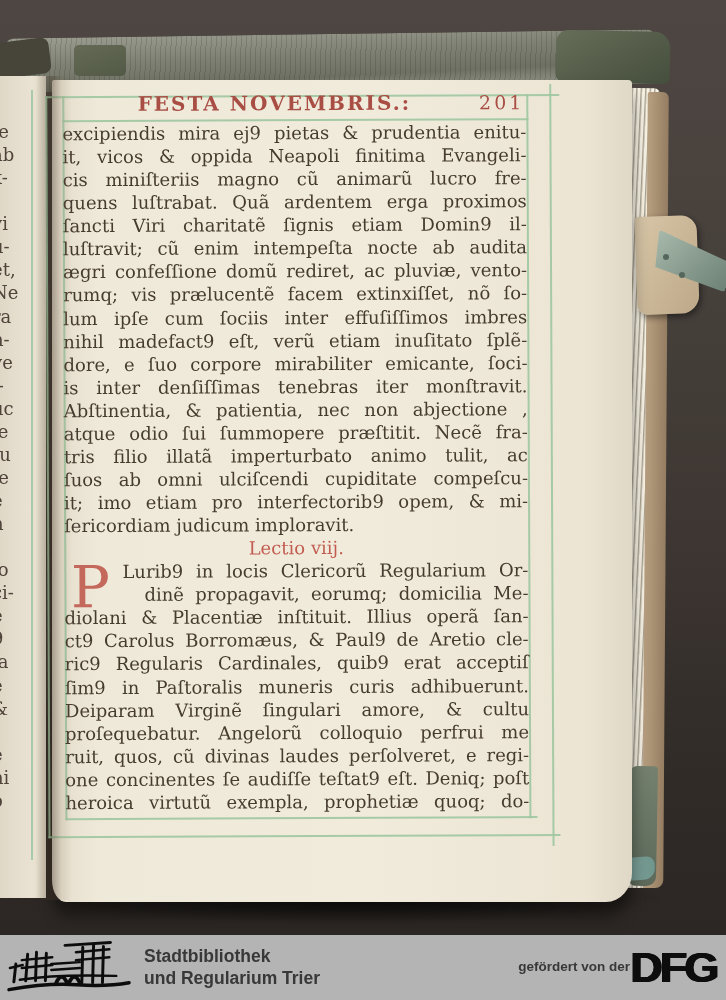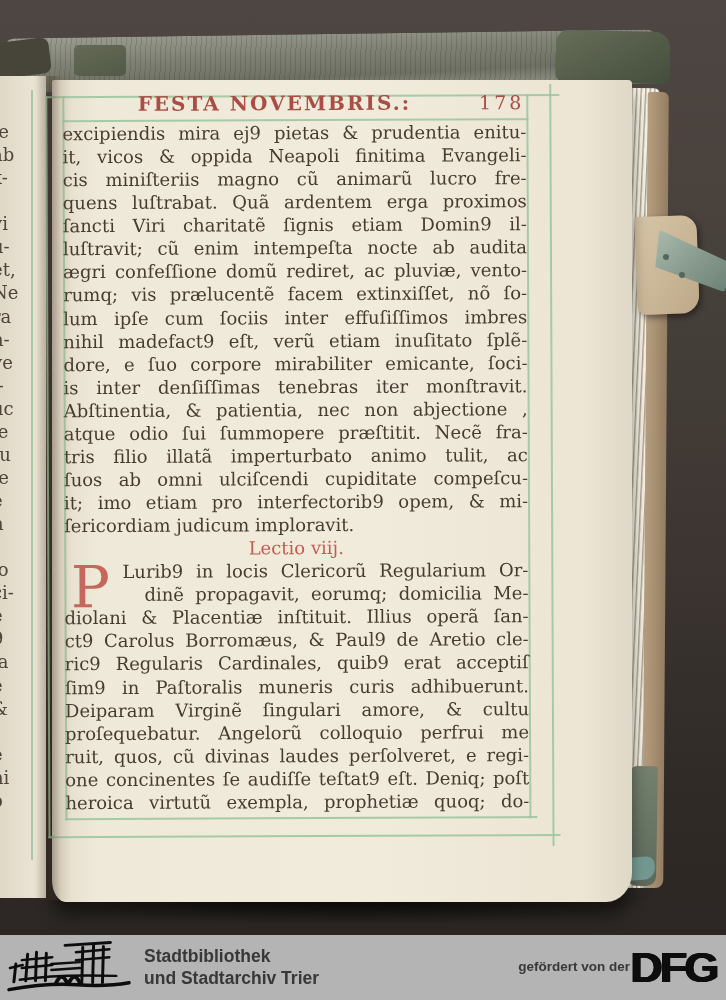--- a/index.html
+++ b/index.html
@@ -153,21 +153,21 @@
     <div class="fl fl-mid"></div>
     <div class="fl fl-bot-in"></div>
     <div class="fl fl-bot-out"></div>
     <div class="fl fl-left-out"></div>
     <div class="fl fl-left-in"></div>
     <div class="fl fl-right-in"></div>
     <div class="fl fl-right-out"></div>
 
     <div class="running-head">
       <div class="running-title">FESTA NOVEMBRIS.:</div>
-      <div class="folio-number">178</div>
+      <div class="folio-number">201</div>
     </div>
 
     <div class="textblock">
       <div class="ln">excipiendis mira ej9 pietas &amp; prudentia enitu-</div>
       <div class="ln">it, vicos &amp; oppida Neapoli finitima Evangeli-</div>
       <div class="ln">cis miniſteriis magno cũ animarũ lucro fre-</div>
       <div class="ln">quens luſtrabat. Quã ardentem erga proximos</div>
       <div class="ln">ſancti Viri charitatẽ ſignis etiam Domin9 il-</div>
       <div class="ln">luſtravit; cũ enim intempeſta nocte ab audita</div>
       <div class="ln">ægri confeſſione domũ rediret, ac pluviæ, vento-</div>
@@ -219,21 +219,21 @@
           <path d="M60 7 L106 4" stroke-width="3"></path>
           <path d="M46 26 L75 24" stroke-width="2.5"></path>
           <path d="M46 32 L75 30" stroke-width="2.5"></path>
           <path d="M51 45 q 5.5 -12 11 0" stroke-width="4"></path>
           <path d="M64 45 q 5.5 -12 11 0" stroke-width="4"></path>
         </g>
       </svg>
     </div>
     <div class="lib-name">
       <div>Stadtbibliothek</div>
-      <div>und Stadtarchiv Trier</div>
+      <div>und Regularium Trier</div>
     </div>
     <div class="spacer"></div>
     <div class="funding">
       <div>gefördert von der</div>
     </div>
     <div class="dfg">DFG</div>
   </div>
 </div>
 
 </body></html>

